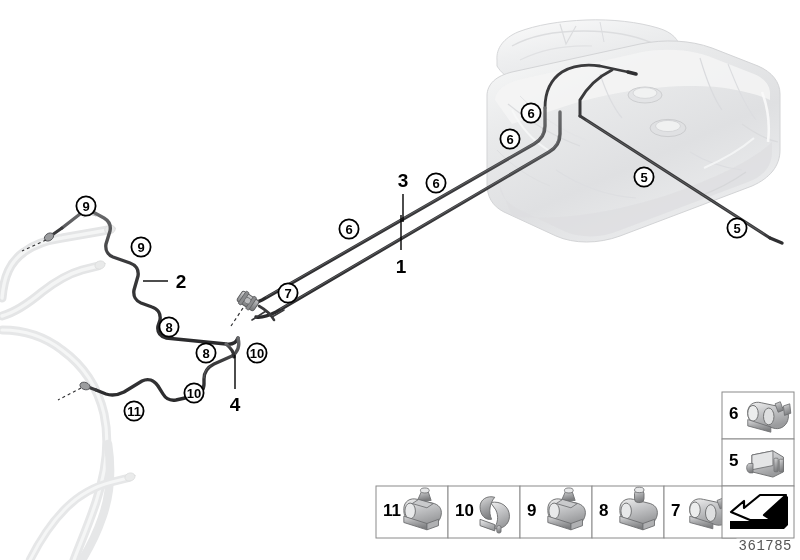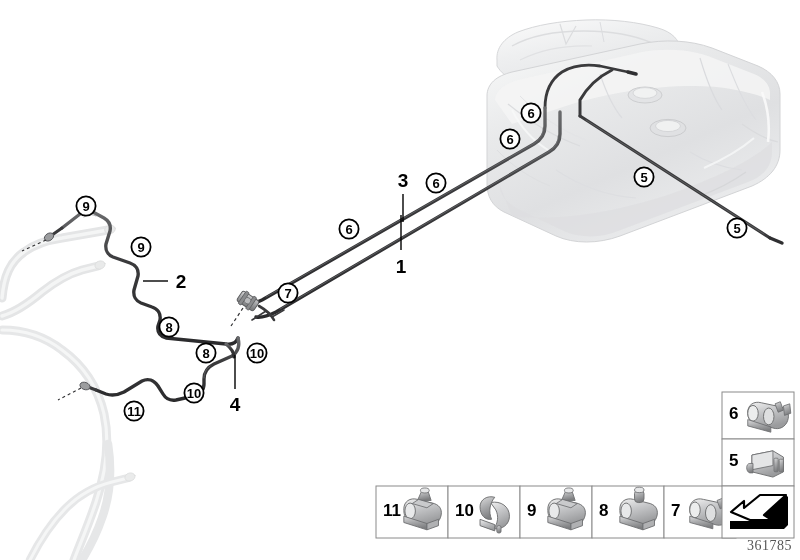--- a/index.html
+++ b/index.html
@@ -7,21 +7,21 @@
        font-family:"Liberation Sans",sans-serif;}
   #stage{position:absolute;left:0;top:0;width:800px;height:560px;}
   svg.layer{position:absolute;left:0;top:0;width:800px;height:560px;}
   .callout-num{font-family:"Liberation Sans",sans-serif;font-weight:bold;
                font-size:13px;fill:#000;text-anchor:middle;dominant-baseline:central;}
   .plain-num{font-family:"Liberation Sans",sans-serif;font-weight:bold;
              font-size:19px;fill:#000;text-anchor:middle;dominant-baseline:central;}
   .legend-num{font-family:"Liberation Sans",sans-serif;font-weight:bold;
               font-size:17px;fill:#000;dominant-baseline:central;}
   .imgid{position:absolute;right:8px;bottom:6px;font-size:14px;color:#555;
-         letter-spacing:.5px;font-family:Liberation Serif, serif;}
+         letter-spacing:.5px;font-family:Liberation Mono, monospace;}
   .legend-box{fill:#ffffff;stroke:#8a8a8a;stroke-width:1;}
 </style>
 </head>
 <body>
 
 <div id="stage">
 
   <svg class="layer" viewBox="0 0 800 560">
     <defs>
       <linearGradient id="ghostGrad" x1="0" y1="0" x2="0" y2="1">

